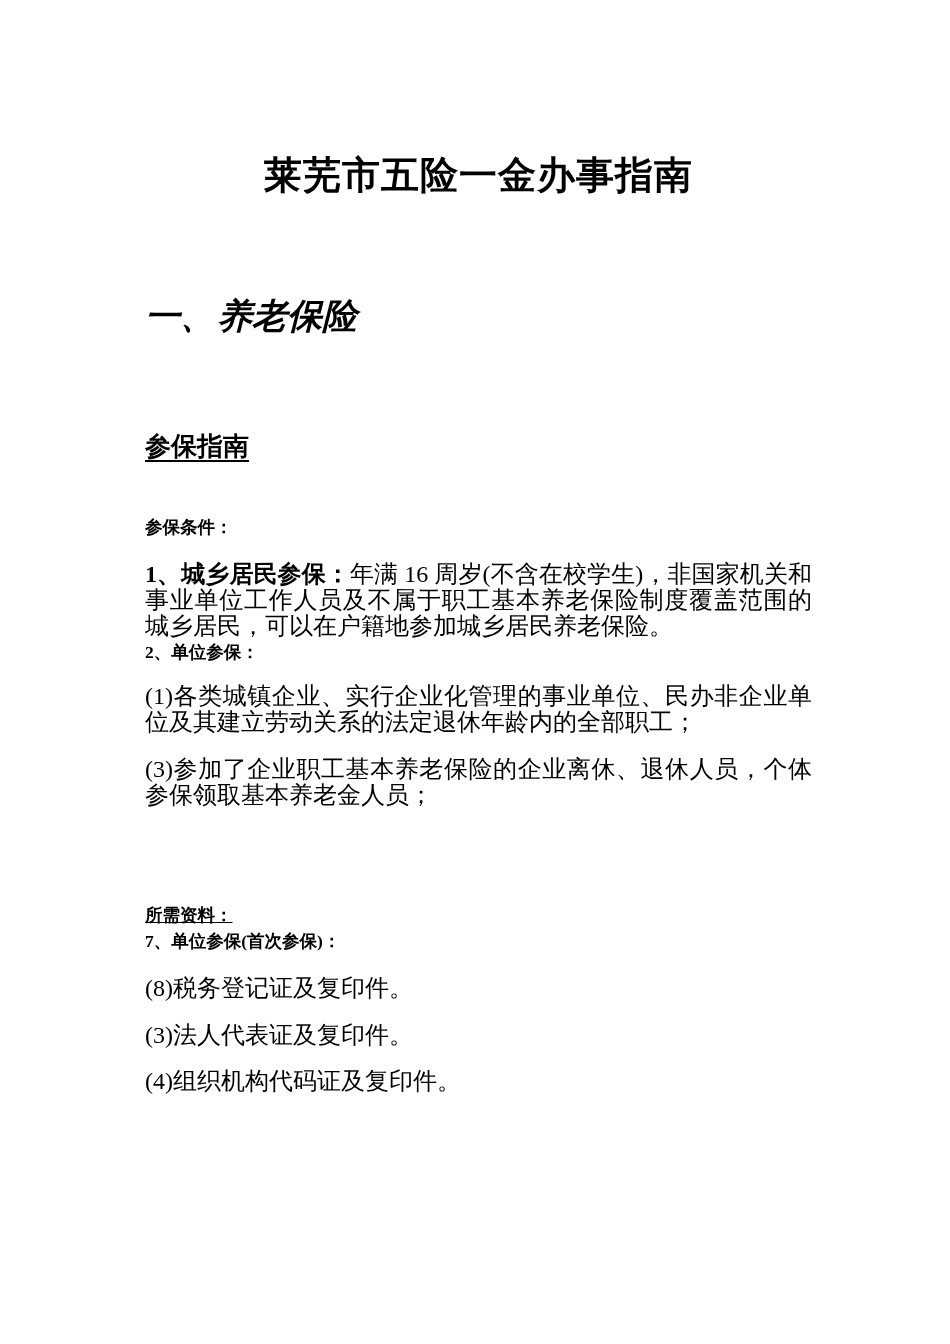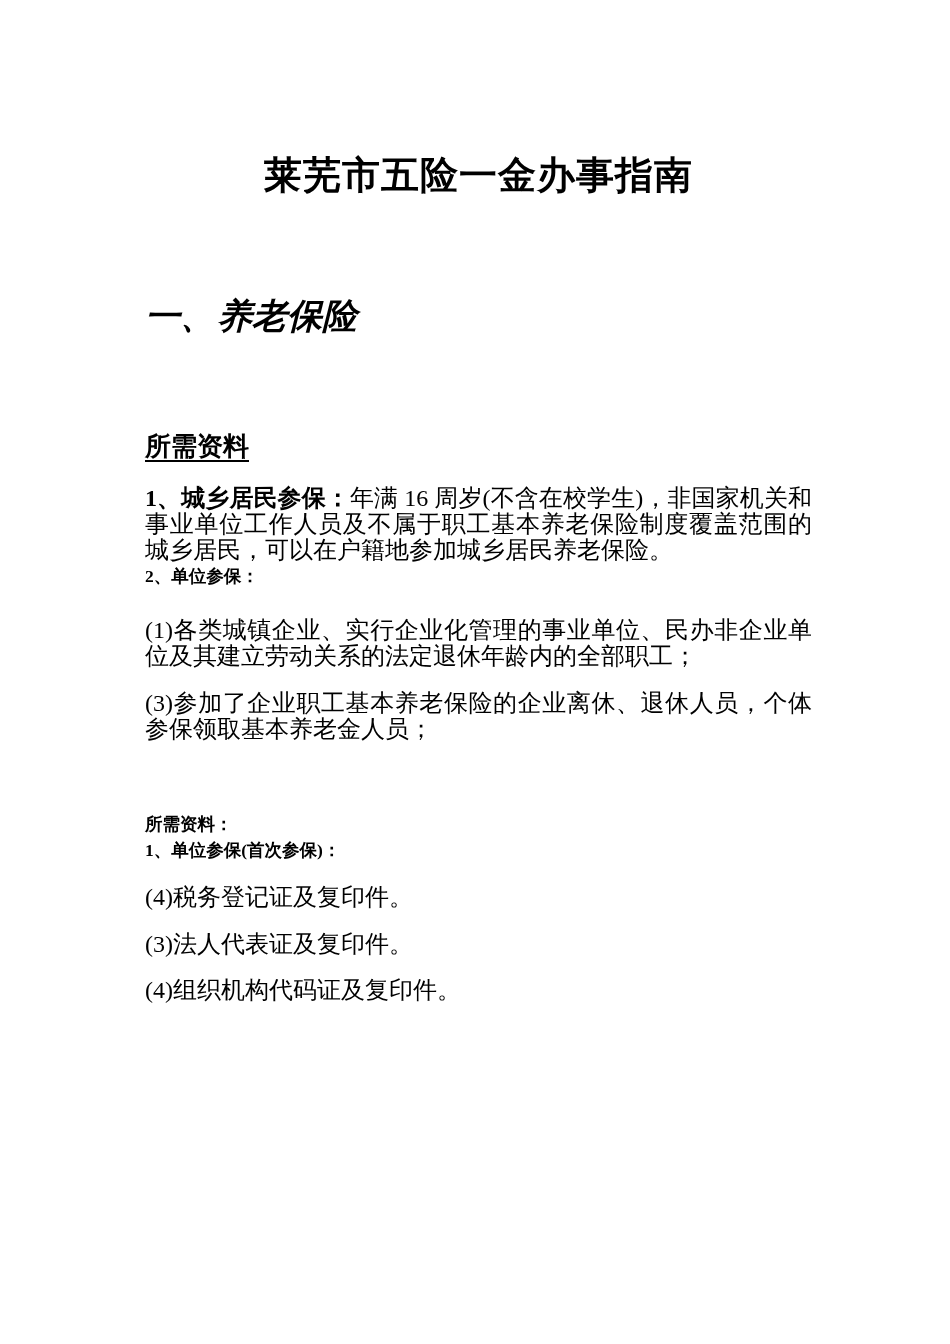--- a/index.html
+++ b/index.html
@@ -49,55 +49,56 @@
     font-size: 24px;
     line-height: 26px;
     text-align: justify;
   }
   .b { font-weight: bold; }
   .bold-label {
     font-size: 17.5px;
     line-height: 26px;
     font-weight: bold;
   }
-  .mt17 { margin-top: 28px; }
+  .mt17 { margin-top: 18px; }
   .mt20 { margin-top: 20px; }
   .mt21 { margin-top: 21px; }
   .mt23 { }
   .mt50 { margin-top: 50px; }
-  .mt69 { margin-top: 69px; }
+  .mt69 { margin-top: 94px; text-decoration: underline; }
 </style>
 </head>
 <body>
 
 <div class="page">
   <div class="content">
 
     <div class="doc-title">莱芜市五险一金办事指南</div>
 
     <div class="h1"><span class="sec-num">一、</span><span>养老保险</span></div>
 
-    <div class="h2"><span class="u">所需资料</span></div>
+    <div class="h2"><span class="u">参保指南</span></div>
 
+    <div class="bold-label mt50">参保条件：</div>
 
     <p class="para mt21"><span class="b">1、城乡居民参保：</span><span>年满 16 周岁(不含在校学生)，非国家机关和事业单位工作人员及不属于职工基本养老保险制度覆盖范围的城乡居民，可以在户籍地参加城乡居民养老保险。</span></p>
 
     <div class="bold-label mt23">2、单位参保：</div>
 
     <p class="para mt17">(1)各类城镇企业、实行企业化管理的事业单位、民办非企业单位及其建立劳动关系的法定退休年龄内的全部职工；</p>
 
 
     <p class="para mt21">(3)参加了企业职工基本养老保险的企业离休、退休人员，个体参保领取基本养老金人员；</p>
 
 
     <div class="bold-label mt69">所需资料：</div>
 
-    <div class="bold-label mt23">1、单位参保(首次参保)：</div>
+    <div class="bold-label mt23">7、单位参保(首次参保)：</div>
 
 
-    <p class="para mt21">(4)税务登记证及复印件。</p>
+    <p class="para mt21">(8)税务登记证及复印件。</p>
 
     <p class="para mt21">(3)法人代表证及复印件。</p>
 
     <p class="para mt20">(4)组织机构代码证及复印件。</p>
 
   </div>
 </div>
 
 </body></html>

